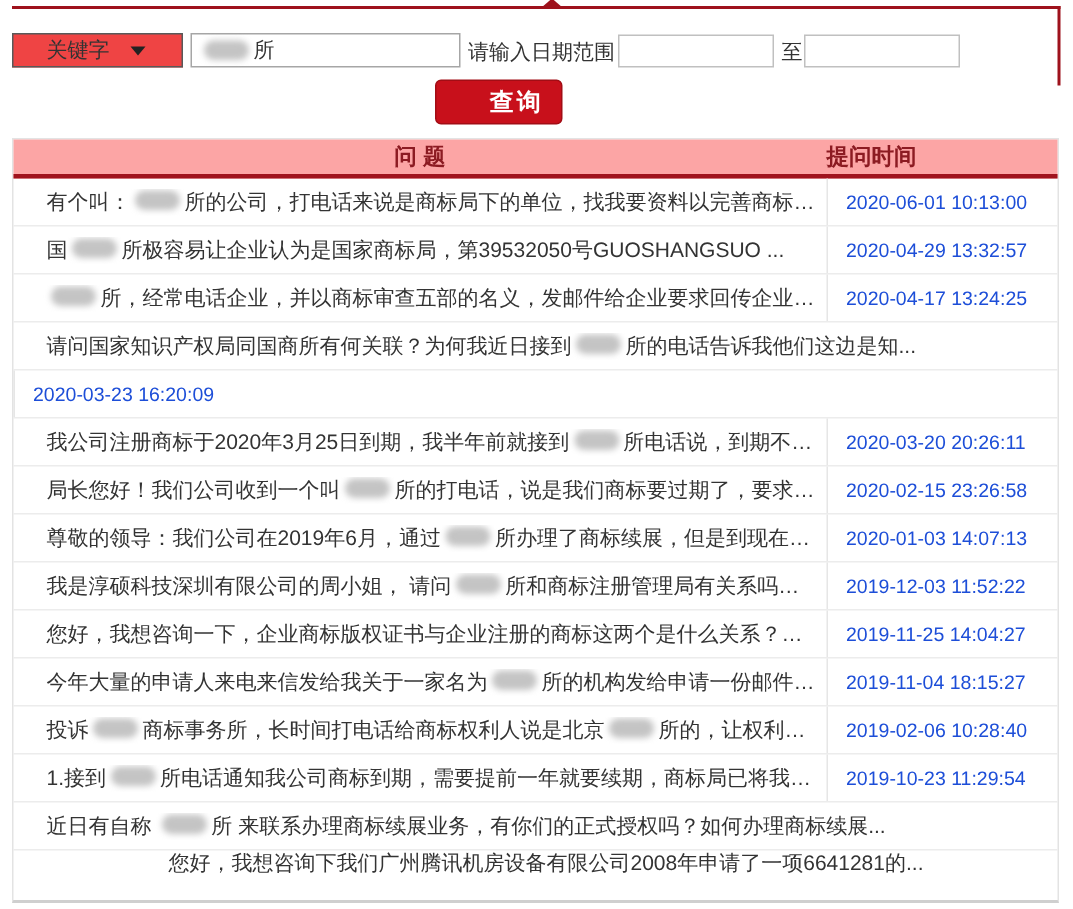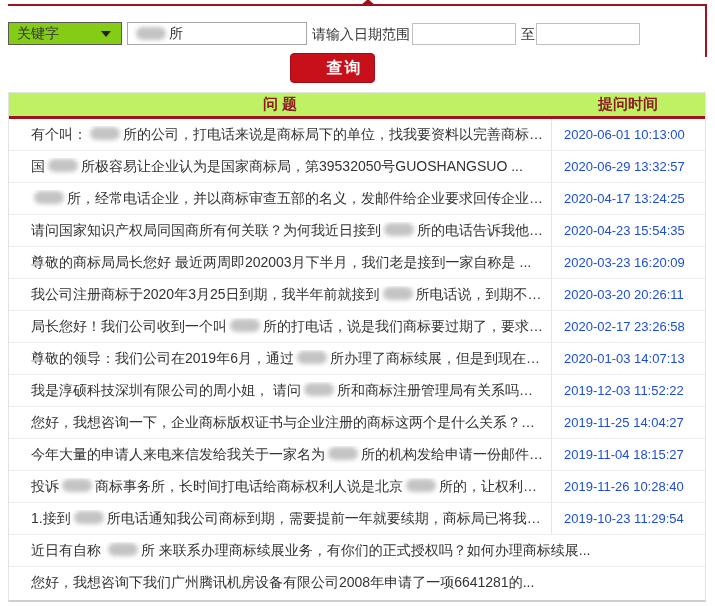--- a/index.html
+++ b/index.html
@@ -8,22 +8,22 @@
 
   
   .top-rule { position: absolute; left: 8px; right: 8px; top: 4px; height: 2px; background: #9e121c; }
   .top-pointer { position: absolute; left: 353px; top: -5px; width: 0; height: 0;
     border-left: 7px solid transparent; border-right: 7px solid transparent; border-bottom: 6px solid #9e121c; }
   .right-rule { position: absolute; right: 8px; top: 4px; width: 2px; height: 53px; background: #9e121c; }
 
   
   .form { position: absolute; left: 0; top: 0; width: 715px; height: 92px; }
   .kw-select { position: absolute; left: 8px; top: 22px; width: 114px; height: 23px;
-    border: 1px solid #595959; background: #84cc16; display: flex; align-items: center;
-    font-size: 14px; padding: 0 8px; cursor: default; }
+    border: 1px solid #595959; background: #ef4444; display: flex; align-items: center;
+    font-size: 14px; padding: 0 22px; cursor: default; }
   .kw-select .lbl { flex: 1; }
   .chev { width: 0; height: 0; border-left: 5px solid transparent; border-right: 5px solid transparent;
     border-top: 6px solid #222; margin-right: 2px; }
   .kw-input { position: absolute; left: 127px; top: 22px; width: 180px; height: 23px;
     border: 1px solid #a6a6a6; background: #fff; font-size: 14px; display: flex; align-items: center;
     padding: 0 5px; }
   .form-label { position: absolute; top: 26px; font-size: 14px; color: #333; }
   .lbl-range { left: 312px; }
   .lbl-to { left: 521px; }
   .date-input { position: absolute; top: 23px; width: 104px; height: 22px;
@@ -31,27 +31,27 @@
   .date-from { left: 412px; }
   .date-to { left: 536px; }
   .query-btn { position: absolute; left: 290px; top: 53px; width: 85px; height: 30px;
     background: #c8101b; border: 1px solid #a20d15; border-radius: 4px; color: #fff;
     font-size: 16px; font-weight: bold; letter-spacing: 2px; cursor: pointer;
     display: flex; align-items: center; justify-content: center; padding-left: 24px; }
 
   
   .table { position: absolute; left: 8px; top: 92px; width: 698px; height: 510px;
     border: 1px solid #e3e3e3; border-bottom: 2px solid #cfcfcf; background: #fff; }
-  .thead { display: flex; height: 26px; background: #bef264; border-bottom: 3px solid #a0131d;
+  .thead { display: flex; height: 26px; background: #fca5a5; border-bottom: 3px solid #a0131d;
     align-items: center; font-weight: bold; font-size: 15px; color: #8c1b22; }
   .th-q { flex: 1; text-align: center; }
-  .th-t { width: 154px; text-align: center; }
+  .th-t { width: 154px; }
   .row { display: flex; height: 32px; border-bottom: 1px solid #ececec; align-items: center;
     font-size: 14px; }
-  .row:last-child { border-bottom: none; }
+  .row:last-child { border-bottom: none; flex-direction: column; }
   .cell-q { flex: 1; padding-left: 22px; padding-right: 8px; white-space: nowrap;
     overflow: hidden; text-overflow: ellipsis; color: #333; cursor: pointer; }
   .cell-t { width: 154px; padding-left: 12px; font-size: 13px; color: #1d4ed8;
     border-left: 1px solid #e6e6e6; height: 100%; display: flex; align-items: center; }
   .censor { display: inline-block; width: 30px; height: 13px; background: #c4c4c4;
     border-radius: 8px; filter: blur(2px); vertical-align: -1px; margin: 0 3px; }
 </style>
 </head>
 <body>
 
@@ -81,61 +81,59 @@
     <div class="th-q">问 题</div>
     <div class="th-t">提问时间</div>
   </div>
   <div id="tbody">
       <div class="row">
         <div class="cell-q">有个叫：<span class="censor"></span>所的公司，打电话来说是商标局下的单位，找我要资料以完善商标注册。但我...</div>
         <div class="cell-t">2020-06-01 10:13:00</div>
       </div>
       <div class="row">
         <div class="cell-q">国<span class="censor"></span>所极容易让企业认为是国家商标局，第39532050号GUOSHANGSUO ...</div>
-        <div class="cell-t">2020-06-29 13:32:57</div>
+        <div class="cell-t">2020-04-29 13:32:57</div>
       </div>
       <div class="row">
         <div class="cell-q"><span class="censor"></span>所，经常电话企业，并以商标审查五部的名义，发邮件给企业要求回传企业执照盖章扫...</div>
         <div class="cell-t">2020-04-17 13:24:25</div>
       </div>
       <div class="row">
         <div class="cell-q">请问国家知识产权局同国商所有何关联？为何我近日接到<span class="censor"></span>所的电话告诉我他们这边是知...</div>
-        <div class="cell-t">2020-04-23 15:54:35</div>
       </div>
       <div class="row">
-        <div class="cell-q">尊敬的商标局局长您好 最近两周即202003月下半月，我们老是接到一家自称是 ...</div>
         <div class="cell-t">2020-03-23 16:20:09</div>
       </div>
       <div class="row">
         <div class="cell-q">我公司注册商标于2020年3月25日到期，我半年前就接到<span class="censor"></span>所电话说，到期不用的...</div>
         <div class="cell-t">2020-03-20 20:26:11</div>
       </div>
       <div class="row">
         <div class="cell-q">局长您好！我们公司收到一个叫<span class="censor"></span>所的打电话，说是我们商标要过期了，要求我们寄资料...</div>
-        <div class="cell-t">2020-02-17 23:26:58</div>
+        <div class="cell-t">2020-02-15 23:26:58</div>
       </div>
       <div class="row">
         <div class="cell-q">尊敬的领导：我们公司在2019年6月，通过<span class="censor"></span>所办理了商标续展，但是到现在也没有...</div>
         <div class="cell-t">2020-01-03 14:07:13</div>
       </div>
       <div class="row">
         <div class="cell-q">我是淳硕科技深圳有限公司的周小姐， 请问<span class="censor"></span>所和商标注册管理局有关系吗？ 最...</div>
         <div class="cell-t">2019-12-03 11:52:22</div>
       </div>
       <div class="row">
         <div class="cell-q">您好，我想咨询一下，企业商标版权证书与企业注册的商标这两个是什么关系？现在我企业...</div>
         <div class="cell-t">2019-11-25 14:04:27</div>
       </div>
       <div class="row">
         <div class="cell-q">今年大量的申请人来电来信发给我关于一家名为<span class="censor"></span>所的机构发给申请一份邮件关于商标续...</div>
         <div class="cell-t">2019-11-04 18:15:27</div>
       </div>
       <div class="row">
         <div class="cell-q">投诉<span class="censor"></span>商标事务所，长时间打电话给商标权利人说是北京<span class="censor"></span>所的，让权利人对还未到续...</div>
-        <div class="cell-t">2019-11-26 10:28:40</div>
+        <div class="cell-t">2019-02-06 10:28:40</div>
       </div>
       <div class="row">
         <div class="cell-q">1.接到<span class="censor"></span>所电话通知我公司商标到期，需要提前一年就要续期，商标局已将我公司名单...</div>
         <div class="cell-t">2019-10-23 11:29:54</div>
       </div>
       <div class="row">
         <div class="cell-q">近日有自称 <span class="censor"></span>所 来联系办理商标续展业务，有你们的正式授权吗？如何办理商标续展...</div>
       </div>
       <div class="row">
         <div class="cell-q">您好，我想咨询下我们广州腾讯机房设备有限公司2008年申请了一项6641281的...</div>

